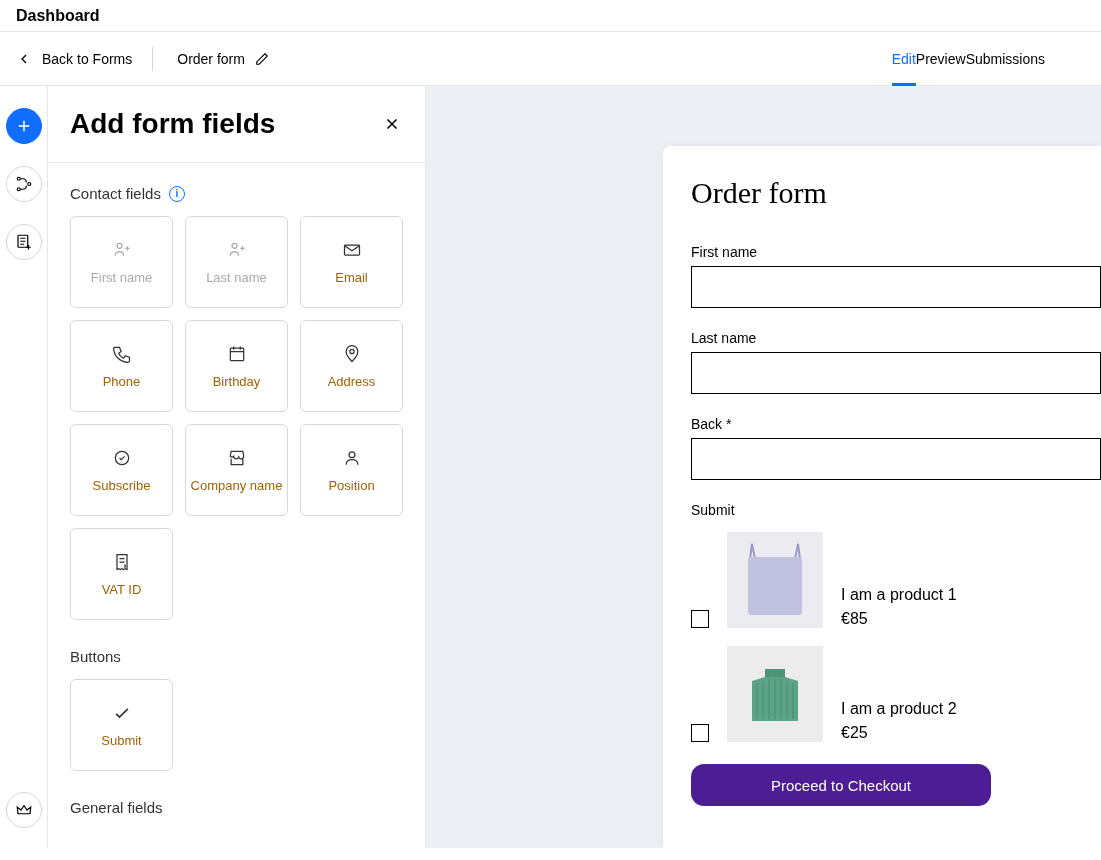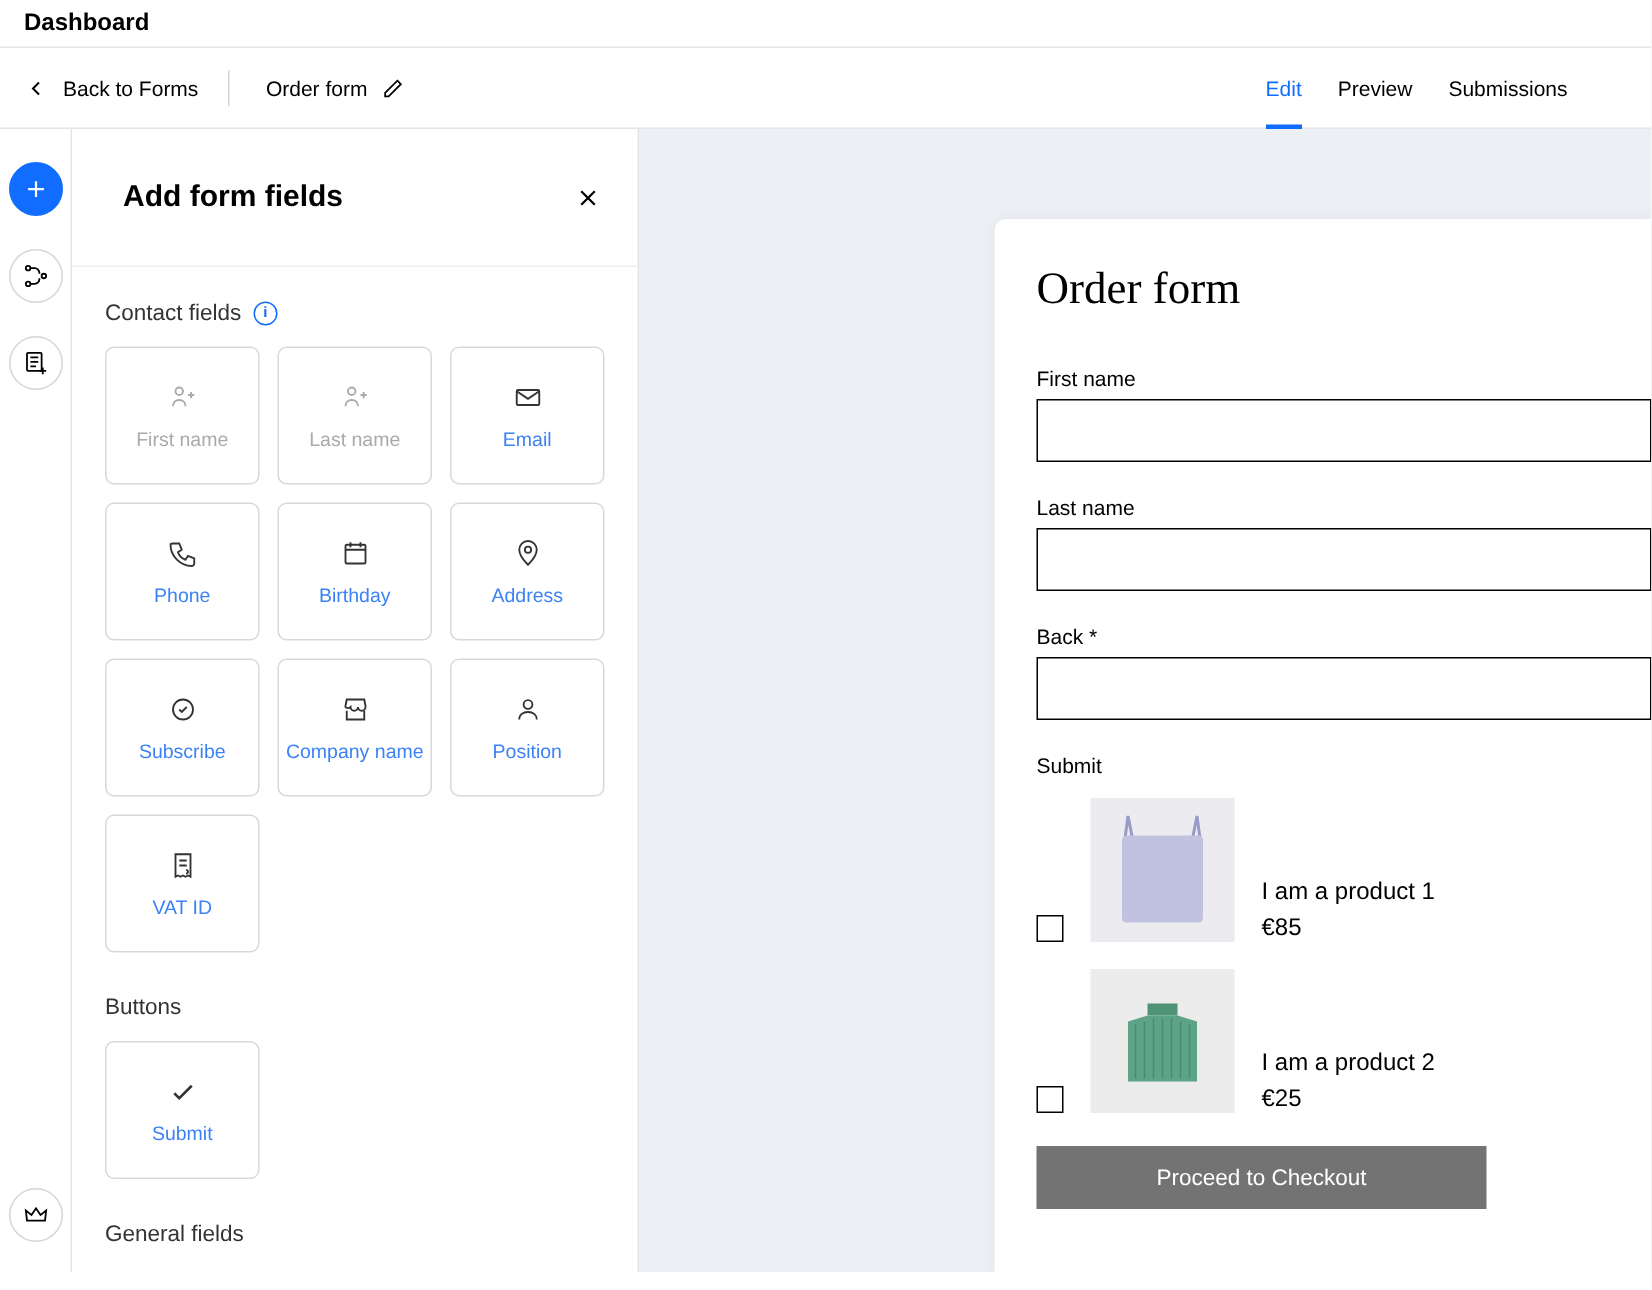--- a/index.html
+++ b/index.html
@@ -43,21 +43,21 @@
     height: 24px;
   }
   .back svg { width: 16px; height: 16px; }
   .formname {
     display: flex;
     align-items: center;
     gap: 10px;
     padding-left: 24px;
     cursor: pointer;
   }
-  .tabs { display: flex; gap: 24px; padding-right: 40px; }
+  .tabs { display: flex; padding-right: 40px; }
   .tab {
     cursor: pointer;
     height: 54px;
     display: flex;
     align-items: center;
     position: relative;
   }
   .tab.active { color: #116dff; }
   .tab.active::after {
     content: '';
@@ -112,21 +112,21 @@
     flex-shrink: 0;
     position: relative;
   }
   .panel-head {
     display: flex;
     align-items: center;
     justify-content: space-between;
     padding: 22px 22px 22px 22px;
     border-bottom: 1px solid #eee;
   }
-  .panel-head h2 { margin: 12px; font-size: 20px; font-weight: 700; }
+  .panel-head h2 { margin: 0; font-size: 28px; font-weight: 700; }
   .panel-close { cursor: pointer; width: 22px; height: 22px; display:flex; align-items:center; justify-content:center;}
   .panel-body {
     overflow-y: auto;
     padding: 22px 22px 40px 22px;
     flex: 1;
   }
   .panel-body::-webkit-scrollbar { width: 8px; }
   .panel-body::-webkit-scrollbar-track { background: transparent; }
   .panel-body::-webkit-scrollbar-thumb { background: #a5c8ff; border-radius: 4px; }
 
@@ -158,21 +158,21 @@
     border: 1px solid #d8d8d8;
     border-radius: 6px;
     height: 92px;
     display: flex;
     flex-direction: column;
     align-items: center;
     justify-content: center;
     gap: 10px;
     cursor: pointer;
     font-size: 13px;
-    color: #3b82f6;
+    color: #a16207;
     text-align: center;
     padding: 4px;
   }
   .field-card.disabled { color: #aaa; }
   .field-card.disabled svg { color: #aaa; }
   .field-card svg { width: 20px; height: 20px; color: #333; }
 
   .canvas {
     flex: 1;
     background: #eceff3;
@@ -221,30 +221,31 @@
   .prod-img {
     width: 96px;
     height: 96px;
     display: flex;
     align-items: center;
     justify-content: center;
     flex-shrink: 0;
   }
   .prod-info { display: flex; flex-direction: column; gap: 6px; font-size: 16px; }
   .checkout-btn {
-    background: #737373;
+    background: #4c1d95;
     color: #fff;
     height: 42px;
     width: 300px;
     display: flex;
     align-items: center;
     justify-content: center;
     font-size: 15px;
     cursor: pointer;
     margin-top: 10px;
+    border-radius: 13px;
   }
 </style>
 </head>
 <body>
 
 <div class="topbar">
   <span>Dashboard</span>
 </div>
 
 <div class="subbar">

